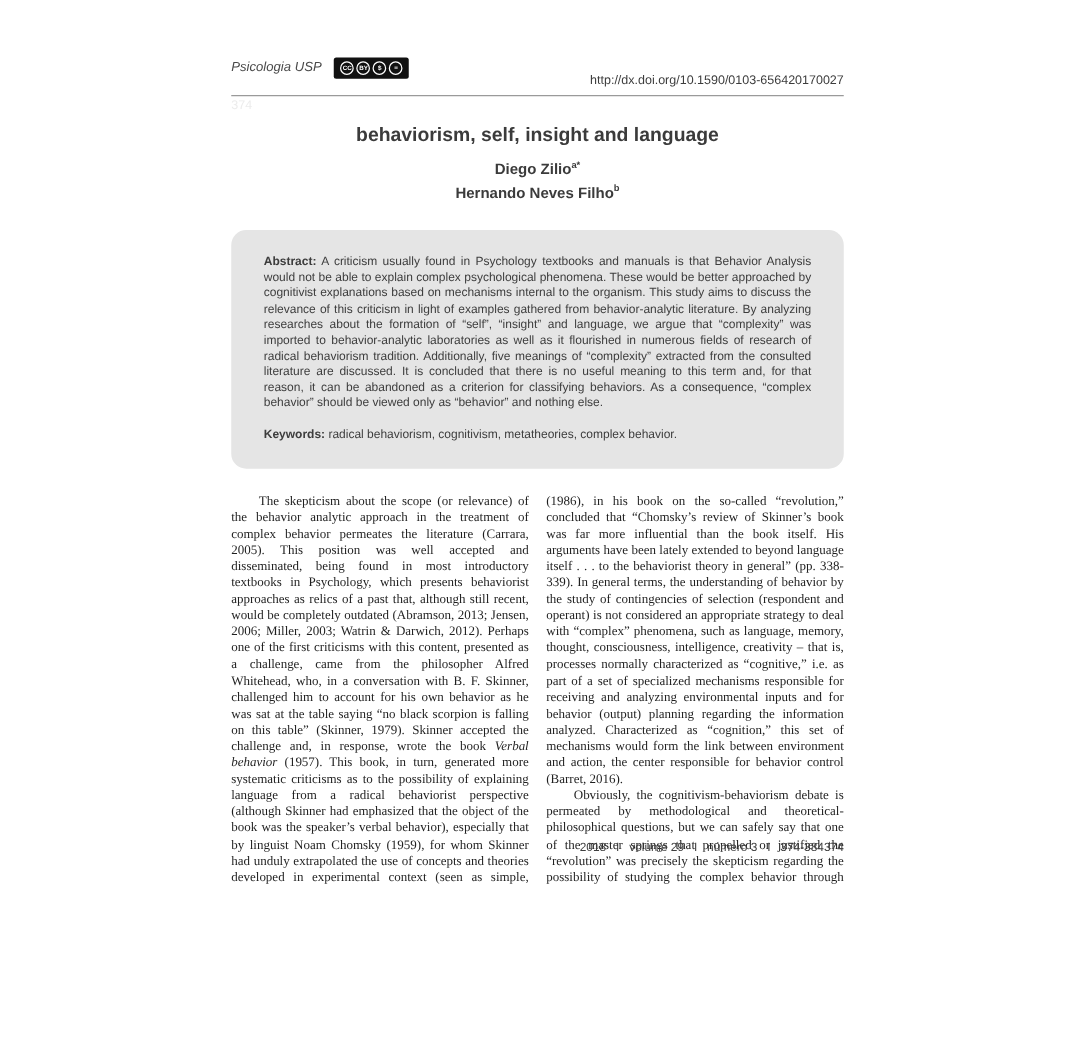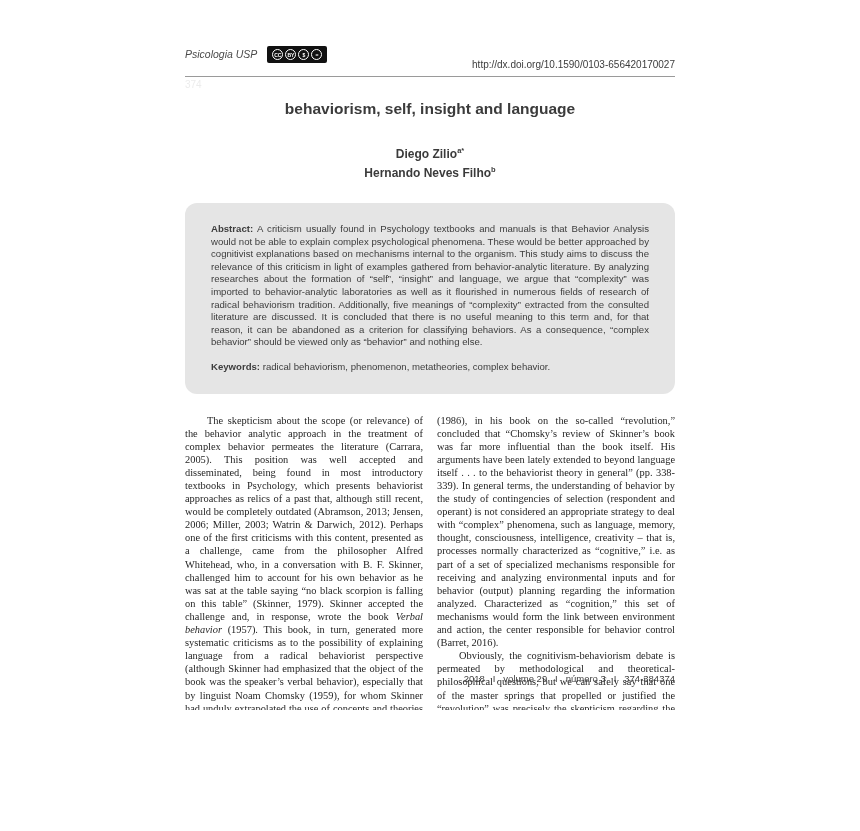--- a/index.html
+++ b/index.html
@@ -20,21 +20,21 @@
   .ccicon{width:11px;height:11px;border:1px solid #fff;border-radius:50%;color:#fff;
     font-size:5px;line-height:11px;text-align:center;font-weight:bold;box-sizing:border-box;
     font-family:"Liberation Sans",sans-serif;}
   .doi{margin-left:auto;font-size:10px;color:#3c3c3c;margin-top:21px;}
   .hdr-rule{border:none;border-top:1.5px solid #9a9a9a;margin:6px 0 0 0;}
   .faintnum{font-size:10px;color:#ececec;margin-top:2px;}
 
   
   .title{margin-top:8px;text-align:center;font-weight:bold;font-size:15.5px;line-height:21px;color:#3b3b3b;}
   .title span{display:block;}
-  .authors{margin-top:24px;text-align:center;font-weight:bold;font-size:12px;line-height:15px;color:#3b3b3b;}
+  .authors{margin-top:5px;text-align:center;font-weight:bold;font-size:12px;line-height:15px;color:#3b3b3b;}
   sup{font-size:7.5px;}
   .affils{margin-top:6px;text-align:center;font-style:italic;font-size:8.5px;line-height:11px;color:#424242;}
 
   
   .abstract-box{
     margin-top:22px;background:#e5e5e5;border-radius:12px;
     padding:20px 26px;font-size:9.6px;line-height:12.6px;text-align:justify;color:#3d3d3d;
   }
   .abstract-box .kw{margin-top:12px;}
   .blabel{font-weight:bold;}
@@ -80,21 +80,21 @@
     <div class="title">
       <span>behaviorism, self, insight and language</span>
     </div>
     <div class="authors">
       <div><span>Diego Zilio</span><sup>a*</sup></div>
       <div><span>Hernando Neves Filho</span><sup>b</sup></div>
     </div>
 
     <div class="abstract-box">
       <div><span class="blabel">Abstract:</span><span> A criticism usually found in Psychology textbooks and manuals is that Behavior Analysis would not be able to explain complex psychological phenomena. These would be better approached by cognitivist explanations based on mechanisms internal to the organism. This study aims to discuss the relevance of this criticism in light of examples gathered from behavior-analytic literature. By analyzing researches about the formation of “self”, “insight” and language, we argue that “complexity” was imported to behavior-analytic laboratories as well as it flourished in numerous fields of research of radical behaviorism tradition. Additionally, five meanings of “complexity” extracted from the consulted literature are discussed. It is concluded that there is no useful meaning to this term and, for that reason, it can be abandoned as a criterion for classifying behaviors. As a consequence, “complex behavior” should be viewed only as “behavior” and nothing else.</span></div>
-      <div class="kw"><span class="blabel">Keywords:</span><span> radical behaviorism, phenomenon, metatheories, complex behavior.</span></div>
+      <div class="kw"><span class="blabel">Keywords:</span><span> radical behaviorism, cognitivism, metatheories, complex behavior.</span></div>
     </div>
 
     <div class="body">
       <div class="col">
         <p class="indent"><span>The skepticism about the scope (or relevance) of the behavior analytic approach in the treatment of complex behavior permeates the literature (Carrara, 2005). This position was well accepted and disseminated, being found in most introductory textbooks in Psychology, which presents behaviorist approaches as relics of a past that, although still recent, would be completely outdated (Abramson, 2013; Jensen, 2006; Miller, 2003; Watrin &amp; Darwich, 2012). Perhaps one of the first criticisms with this content, presented as a challenge, came from the philosopher Alfred Whitehead, who, in a conversation with B. F. Skinner, challenged him to account for his own behavior as he was sat at the table saying “no black scorpion is falling on this table” (Skinner, 1979). Skinner accepted the challenge and, in response, wrote the book </span><span class="ital">Verbal behavior</span><span> (1957). This book, in turn, generated more systematic criticisms as to the possibility of explaining language from a radical behaviorist perspective (although Skinner had emphasized that the object of the book was the speaker’s verbal behavior), especially that by linguist Noam Chomsky (1959), for whom Skinner had unduly extrapolated the use of concepts and theories developed in experimental context (seen as simple, artificial, and focused on non-human behavior) for language, a complex phenomenon and inherently human.</span></p>
         <p class="indent">Although judged as inappropriate by the behavior analytic community (Justi &amp; Araujo, 2004; MacCorquodale, 1970; Palmer, 2006), Chomsky’s criticism had remarkable influence in consolidating an alternative proposal to the study of complex behavior, a movement that became known as “cognitive revolution” (Gardner, 2003). Baars</p>
 
       </div>
       <div class="col">
         <p>(1986), in his book on the so-called “revolution,” concluded that “Chomsky’s review of Skinner’s book was far more influential than the book itself. His arguments have been lately extended to beyond language itself . . . to the behaviorist theory in general” (pp. 338-339). In general terms, the understanding of behavior by the study of contingencies of selection (respondent and operant) is not considered an appropriate strategy to deal with “complex” phenomena, such as language, memory, thought, consciousness, intelligence, creativity – that is, processes normally characterized as “cognitive,” i.e. as part of a set of specialized mechanisms responsible for receiving and analyzing environmental inputs and for behavior (output) planning regarding the information analyzed. Characterized as “cognition,” this set of mechanisms would form the link between environment and action, the center responsible for behavior control (Barret, 2016).</p>

